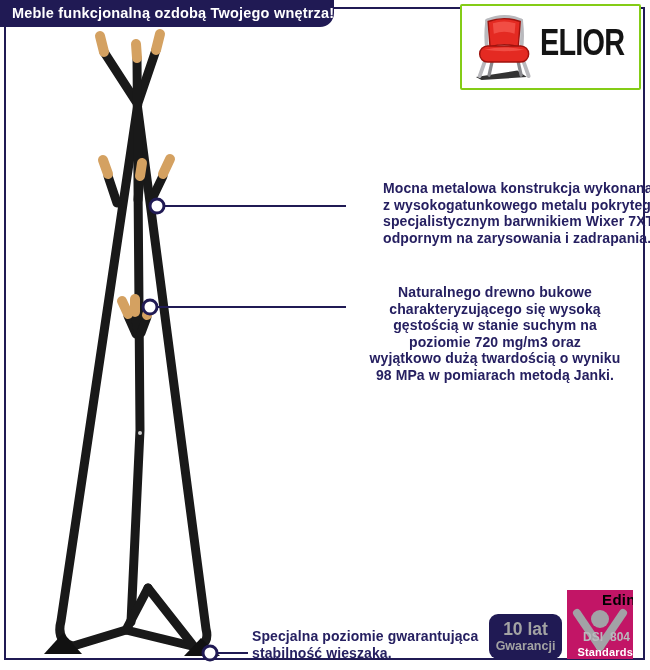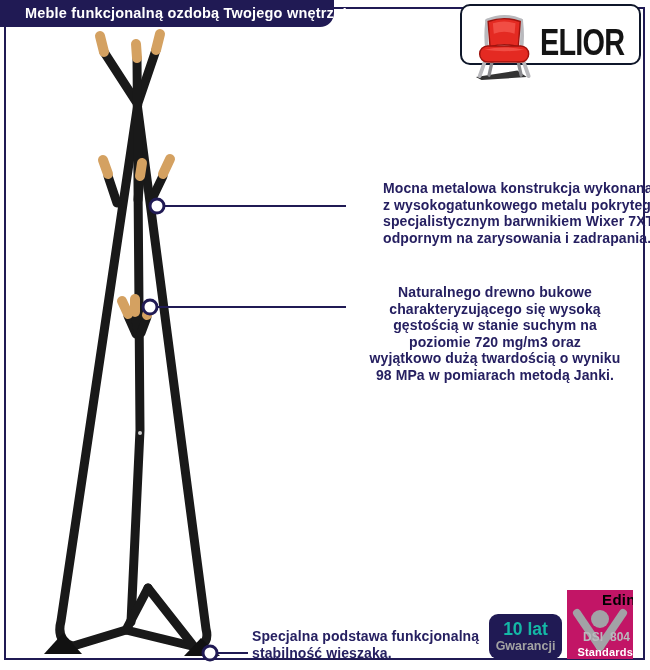--- a/index.html
+++ b/index.html
@@ -12,27 +12,27 @@
   #frame-top{left:100px;top:7px;width:545px;height:2px;}
   #frame-right{left:643px;top:7px;width:2px;height:652px;}
   #frame-bottom{left:4px;top:658px;width:641px;height:2px;}
   #frame-left{left:4px;top:24px;width:2px;height:635px;}
 
   
   .banner{
     position:absolute;left:0;top:0;width:334px;height:27px;
     background:#201a54;border-radius:0 0 14px 0;
     color:#ffffff;font-weight:bold;font-size:14.5px;line-height:27px;
-    padding-left:25px;box-sizing:border-box;letter-spacing:0.2px;white-space:nowrap;
+    padding-left:12px;box-sizing:border-box;letter-spacing:0.2px;white-space:nowrap;
   }
 
   
   .logo-box{
-    position:absolute;left:460px;top:4px;width:181px;height:61px;
-    background:#ffffff;border:2px solid #0f172a;border-radius:10px;
+    position:absolute;left:460px;top:4px;width:181px;height:86px;
+    background:#ffffff;border:2px solid #84cc16;border-radius:2px;
     box-sizing:border-box;display:flex;align-items:center;
   }
   .logo-chair{position:absolute;left:12px;top:5px;width:66px;height:70px;}
   .logo-text{
     position:absolute;left:78px;top:16px;width:100px;text-align:center;
     font-weight:bold;font-size:37px;color:#141414;
     transform:scaleX(0.78);transform-origin:left center;letter-spacing:-1px;
   }
 
   
@@ -43,21 +43,21 @@
   #ann-metal{left:347px;top:180px;width:296px;margin-left:36px;}
   #ann-wood{left:347px;top:284px;width:296px;text-align:center;}
   #ann-base{left:252px;top:628px;width:240px;}
 
   
   .warranty{
     position:absolute;left:489px;top:614px;width:73px;height:45px;
     background:#201a54;border-radius:9px;text-align:center;
     display:flex;flex-direction:column;justify-content:center;gap:0px;
   }
-  .warranty .years{color:#14b8a6;font-weight:bold;font-size:17.5px;line-height:19px;}
+  .warranty .years{color:#a3a3a3;font-weight:bold;font-size:17.5px;line-height:19px;}
   .warranty .glabel{color:#a3a3a3;font-weight:bold;font-size:12.5px;line-height:14px;}
 
   
   .edinos{
     position:absolute;left:567px;top:590px;width:66px;height:69px;
     background:#c21566;overflow:hidden;
   }
   .edinos .brand{
     position:absolute;top:1px;left:0;width:100%;text-align:center;
     color:#000000;font-weight:bold;font-size:15px;letter-spacing:0.3px;z-index:2;margin-left:28px;
@@ -160,21 +160,21 @@
 <div class="ann" id="ann-metal">Mocna metalowa konstrukcja wykonana
 z wysokogatunkowego metalu pokrytego
 specjalistycznym barwnikiem Wixer 7XT
 odpornym na zarysowania i zadrapania.</div>
 <div class="ann" id="ann-wood">Naturalnego drewno bukowe
 charakteryzującego się wysoką
 gęstością w stanie suchym na
 poziomie 720 mg/m3 oraz
 wyjątkowo dużą twardością o wyniku
 98 MPa w pomiarach metodą Janki.</div>
-<div class="ann" id="ann-base">Specjalna podstawa funkcjonalną
+<div class="ann" id="ann-base">Specjalna poziomie gwarantująca
 stabilność wieszaka.</div>
 
 <div class="warranty">
   <div class="years">10 lat</div>
   <div class="glabel">Gwarancji</div>
 </div>
 
 <div class="edinos">
   <svg class="vmark" viewBox="0 0 66 69">
     <g stroke="#a2a2a6" stroke-width="8" stroke-linecap="round" fill="none">

